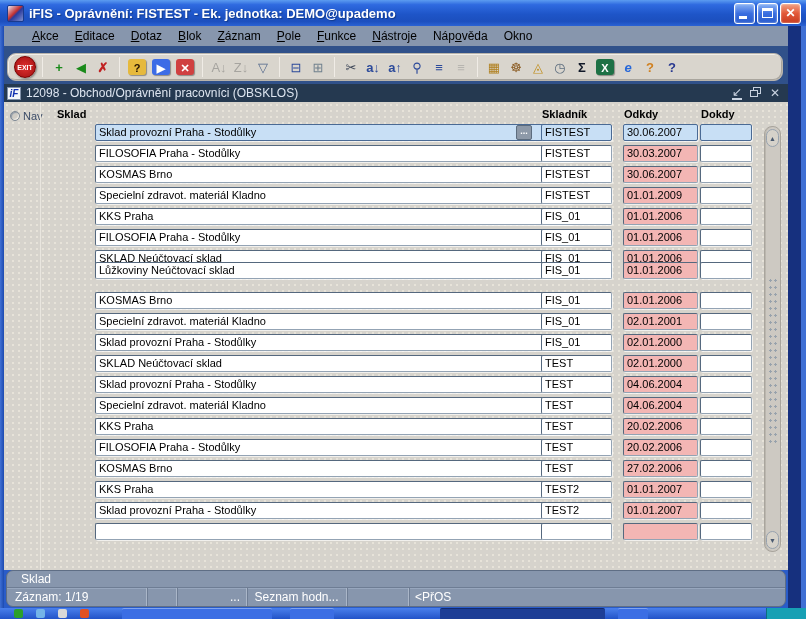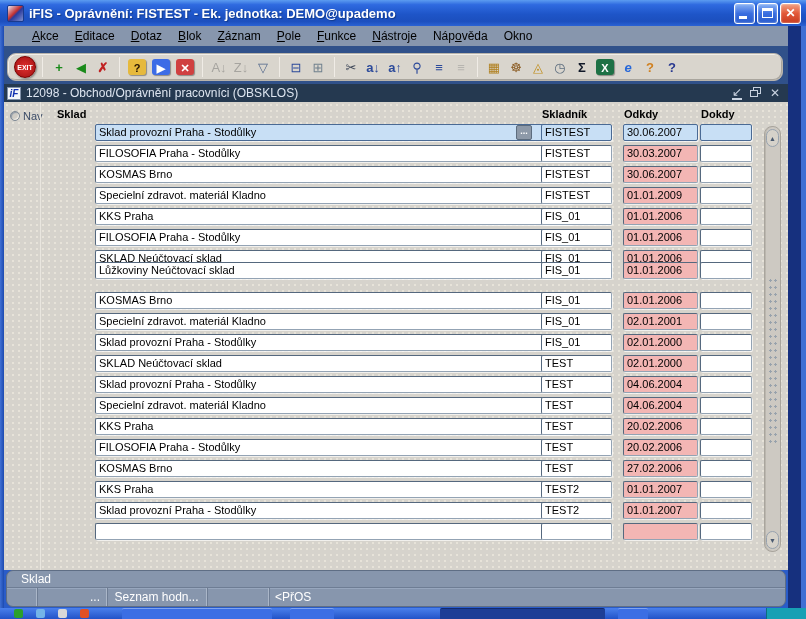--- a/index.html
+++ b/index.html
@@ -345,20 +345,21 @@
     <div class="vscroll">
       <div class="sb-btn sb-up">▲</div>
       <div class="sb-dots"></div>
       <div class="sb-btn sb-down">▼</div>
     </div>
   </div>
 
   <div class="statusbar">
     <div class="sline1">Sklad</div>
     <div class="sline2">
+      <div class="scell c-rec">Záznam: 1/19</div>
       <div class="scell c-b1"></div>
       <div class="scell c-dots">...</div>
       <div class="scell c-lov">Seznam hodn...</div>
       <div class="scell c-b2"></div>
       <div class="scell c-mode">&lt;PřOS</div>
     </div>
   </div>
 
   <div class="border-left"></div>
   <div class="border-right-dark"></div>

